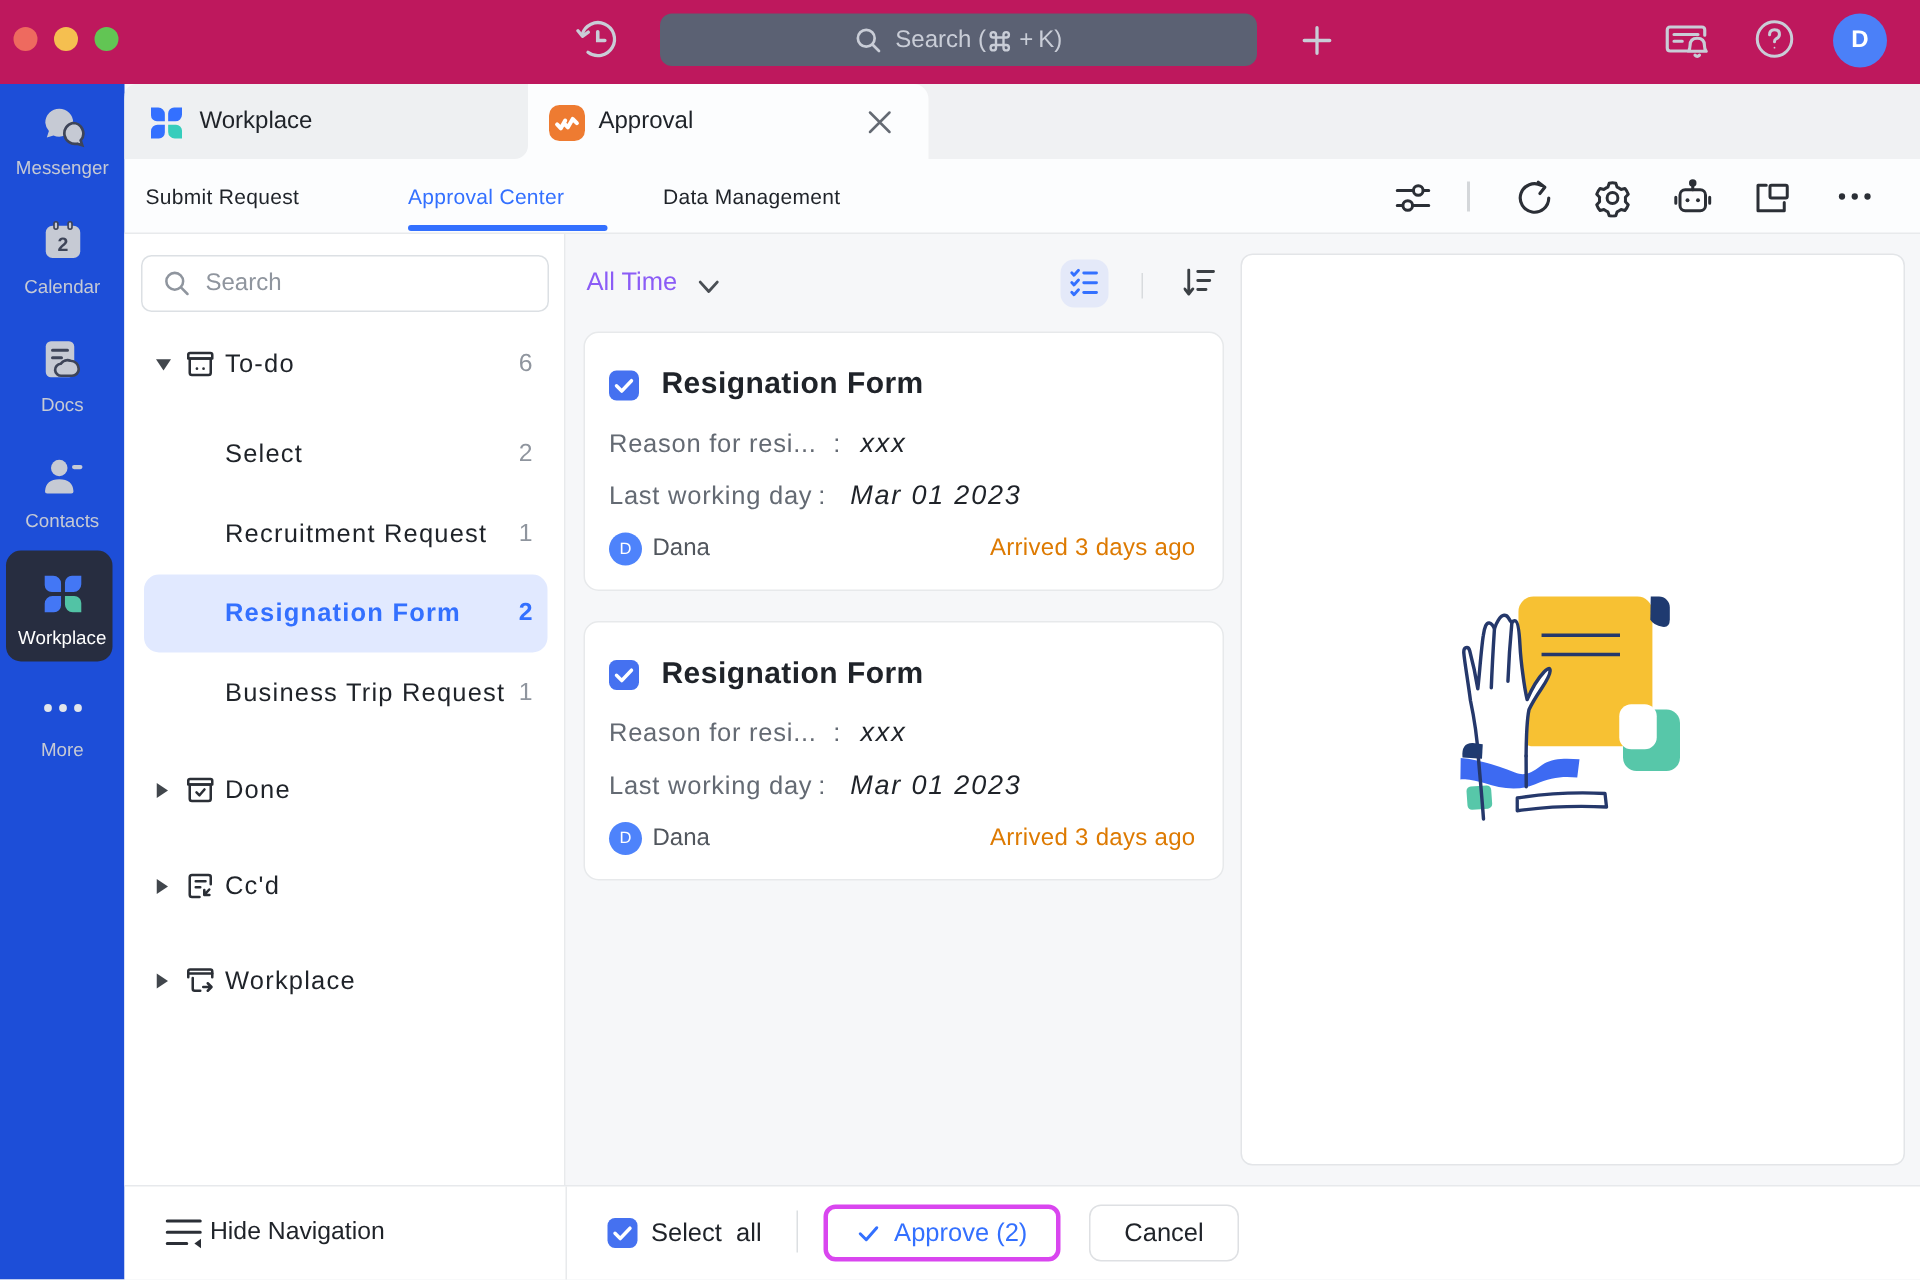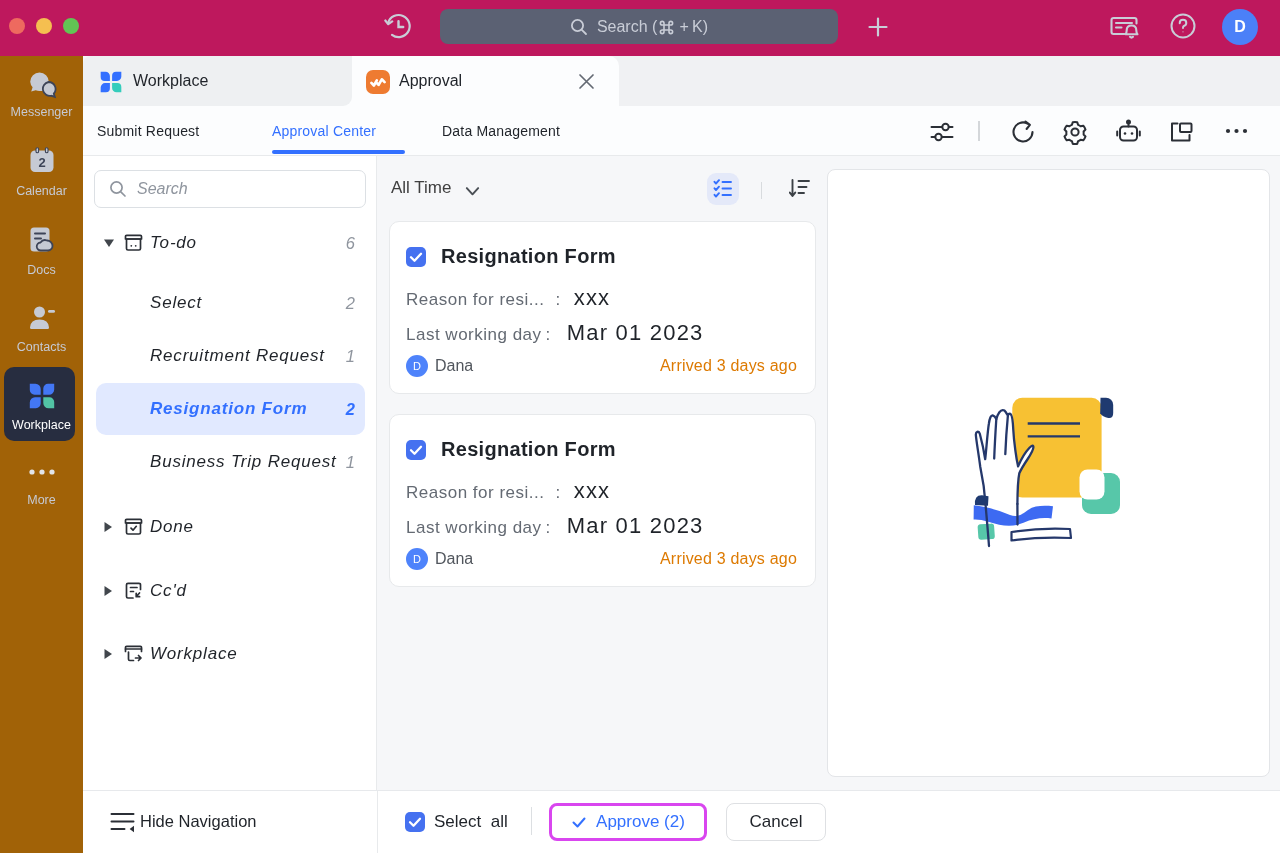--- a/index.html
+++ b/index.html
@@ -9,54 +9,54 @@
 
   
   #topbar { left:0; top:0; width:1280px; height:56px; background:#be185d; }
   .light { width:16px; height:16px; border-radius:50%; top:18px; }
   #searchpill { left:440px; top:9px; width:398px; height:35px; background:#5b6173; border-radius:8px;
     display:flex; align-items:center; justify-content:center; color:#c9cdd7; font-size:16px; }
   #avatar { left:1222px; top:9px; width:36px; height:36px; border-radius:50%; background:#4b80f8;
     color:#fff; font-size:16px; font-weight:700; display:flex; align-items:center; justify-content:center; }
 
   
-  #sidebar { left:0; top:56px; width:83px; height:797px; background:#a16207; }
+  #sidebar { left:0; top:56px; width:83px; height:797px; background:#1d4ed8; }
   .sbitem { position:absolute; left:0; width:83px; text-align:center; color:#c6cad4; font-size:12.5px; }
   .sbicon { position:absolute; left:50%; transform:translateX(-50%); }
   #wphl { left:3.5px; top:310.5px; width:71.5px; height:74px; background:#272d40; border-radius:10px; }
 
   
   #tabstrip { left:83px; top:56px; width:1197px; height:50px; background:#f0f1f3; border-radius:10px 0 0 0; }
   #tab-wp { left:0; top:0; width:269px; height:50px; background:#eef0f2; border-radius:8px 0 9px 0; }
   #tab-ap { left:259px; top:0; width:277px; height:50px; background:#fcfdfe; border-radius:10px 10px 0 0; }
   .tabtxt { font-size:16px; color:#1f2329; font-weight:500; }
 
   
   #navrow { left:83px; top:106px; width:1197px; height:50px; background:#fcfdfe; border-bottom:1px solid #e8eaec; }
   .navtab { position:absolute; top:0; height:49px; line-height:50px; font-size:14px; letter-spacing:0.2px; color:#1f2329; }
   #underline { left:189px; top:44px; width:133px; height:3.5px; background:#3370ff; border-radius:2px; }
 
   
   #content { left:83px; top:156px; width:1197px; height:634px; background:#f6f7f9; }
-  #leftpanel { left:0; top:0; width:293.5px; height:634px; background:#fff; border-right:1px solid #e8eaec;font-style:italic; }
+  #leftpanel { left:0; top:0; width:293.5px; height:634px; background:#fff; border-right:1px solid #e8eaec; }
   #searchbox { left:11px; top:14px; width:272px; height:38px; background:#fff; border:1px solid #dce0e4; border-radius:7px;
     display:flex; align-items:center; color:#8f959e; font-size:16px; }
   .trow { position:absolute; left:0; width:293px; height:53px; }
   .trow .lbl { position:absolute; left:67px; top:50%; transform:translateY(-50%); font-size:17px; letter-spacing:0.8px; color:#1f2329; white-space:nowrap; }
   .trow .cnt { position:absolute; right:21px; top:50%; transform:translateY(-50%); font-size:16.5px; color:#8f959e; }
   .tri { position:absolute; left:20px; top:50%; }
   .ticon { position:absolute; left:40px; top:50%; transform:translateY(-50%); }
   #selrow { left:12.5px; top:227px; width:269px; height:52px; background:#e1e9ff; border-radius:10px; }
 
   
   .card { position:absolute; left:306px; width:427px; height:173px; background:#fff; border:1px solid #e7e9eb; border-radius:10px; }
   .ckbox { position:absolute; width:20px; height:20px; background:#4571f0; border-radius:5px; }
   .cardtitle { position:absolute; left:51px; font-size:20px; font-weight:700; letter-spacing:0.3px; color:#1f2329; }
   .crow { position:absolute; left:16px; font-size:17px; letter-spacing:0.5px; color:#646a73; white-space:nowrap; }
-  .crow b { letter-spacing:1.2px; font-size:22px; }
+  .crow b { letter-spacing:1.2px; font-size:18px;font-style:italic; }
   .crow b { color:#1f2329; font-weight:400; }
   .cava { position:absolute; left:16px; width:22px; height:22px; border-radius:50%; background:#4e83fb; color:#fff;
     font-size:11px; display:flex; align-items:center; justify-content:center; }
   .cname { position:absolute; left:45px; font-size:16px; color:#51565d; }
   .arrived { position:absolute; right:18px; font-size:16px; letter-spacing:0.2px; color:#dd7a02; }
 
   
   #detailcard { left:744px; top:13px; width:443px; height:608px; background:#fff; border:1px solid #e3e5e8; border-radius:8px; }
 
   
@@ -272,21 +272,21 @@
         </svg>
       <svg class="ticon" width="21" height="21" viewBox="0 0 21 21" fill="none" stroke="#2b2f36" stroke-width="1.7" stroke-linecap="round" stroke-linejoin="round">
         <path d="M18.5 8 V4 Q18.5 2.8 17.3 2.8 H3.7 Q2.5 2.8 2.5 4 V8"></path>
         <path d="M2.5 5.5 H18.5 M5.5 8.5 V15.7 Q5.5 17 6.8 17 H10.5"></path>
         <path d="M12.5 14.5 H17.5 M15.5 12 L18 14.5 L15.5 17"></path>
       </svg>
       <span class="lbl">Workplace</span>
     </div>
   </div>
 
-  <div class="abs" style="left:308px; top:22px; font-size:17px; color:#404040; font-weight:500;">All Time</div>
+  <div class="abs" style="left:308px; top:22px; font-size:17px; color:#8b5cf6; font-weight:500;">All Time</div>
   <svg class="abs" style="left:381px; top:27px;" width="17" height="17" viewBox="0 0 15 15" fill="none" stroke="#4a4f55" stroke-width="1.7" stroke-linecap="round" stroke-linejoin="round">
     <path d="M2.5 4.5 L7.5 10 L12.5 4.5"></path>
   </svg>
   <div class="abs" style="left:624px; top:17px; width:32px; height:32px; background:#e4e9f9; border-radius:9px;"></div>
   <svg class="abs" style="left:630px; top:23px;" width="20" height="20" viewBox="0 0 20 20" fill="none" stroke="#3370ff" stroke-width="1.9" stroke-linecap="round" stroke-linejoin="round">
     <path d="M1.5 2.8 L3 4.5 L6 1.2"></path>
       <path d="M9.5 3 H18"></path>
     <path d="M1.5 9.3 L3 11 L6 7.7"></path>
       <path d="M9.5 9.5 H18"></path>
     <path d="M1.5 15.8 L3 17.5 L6 14.2"></path>

